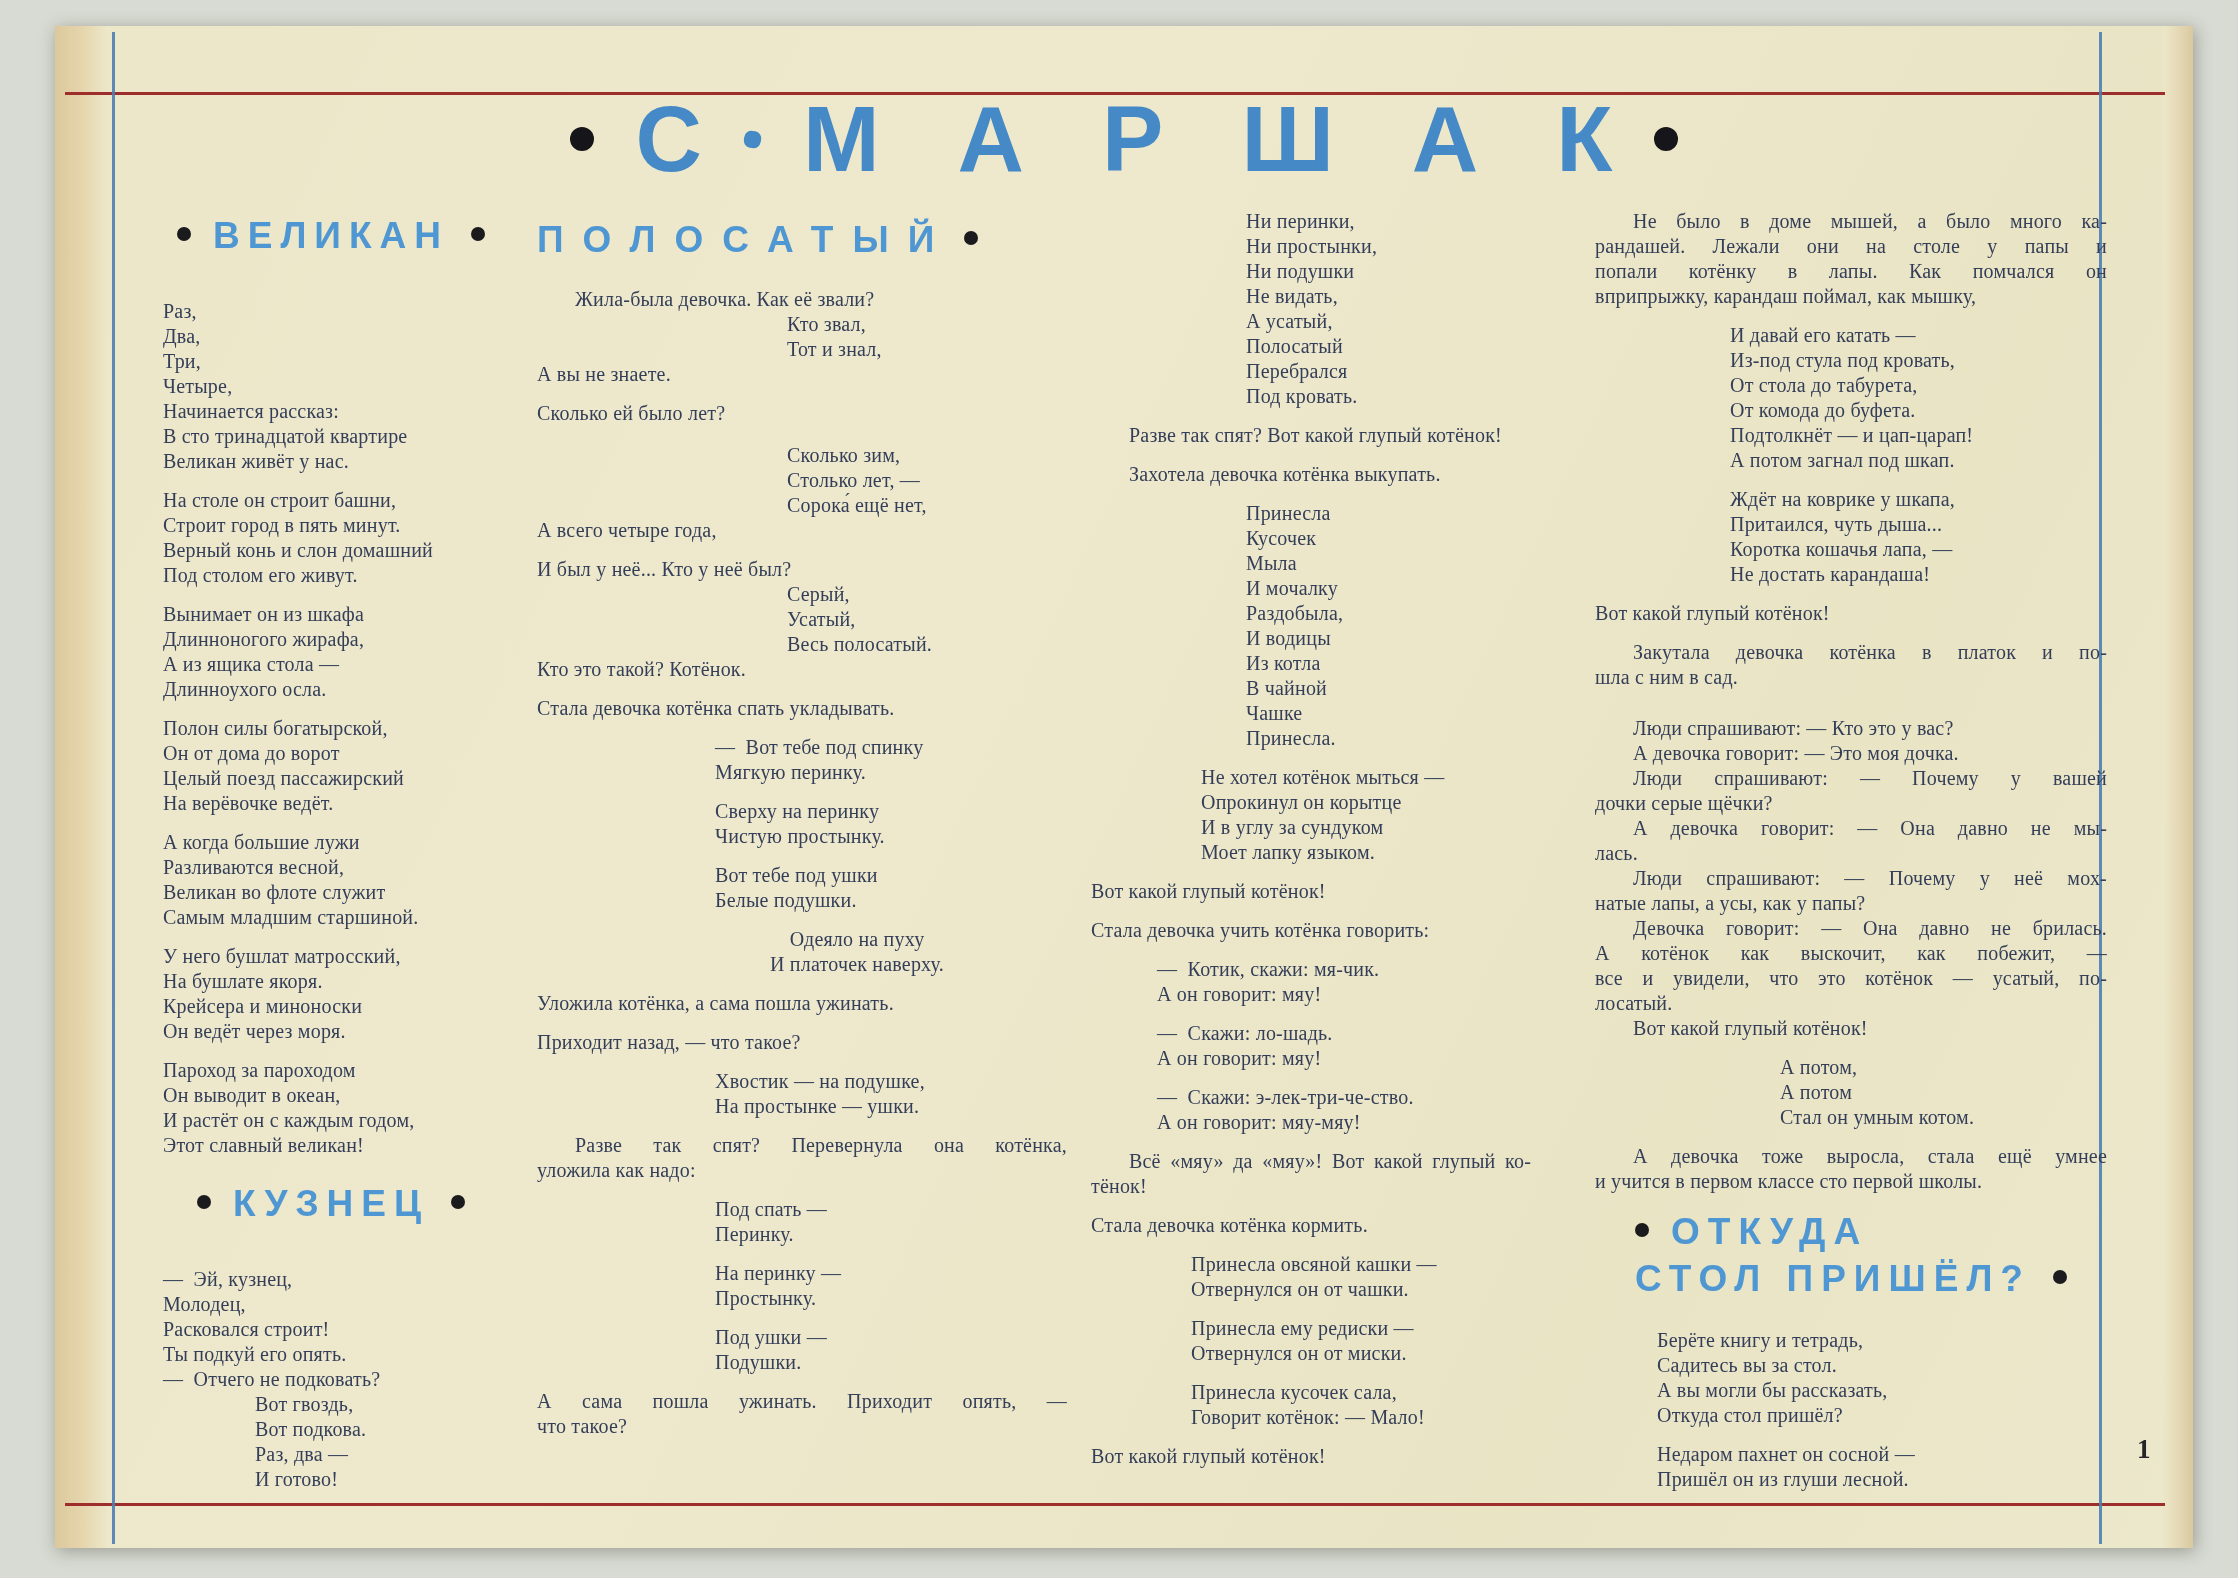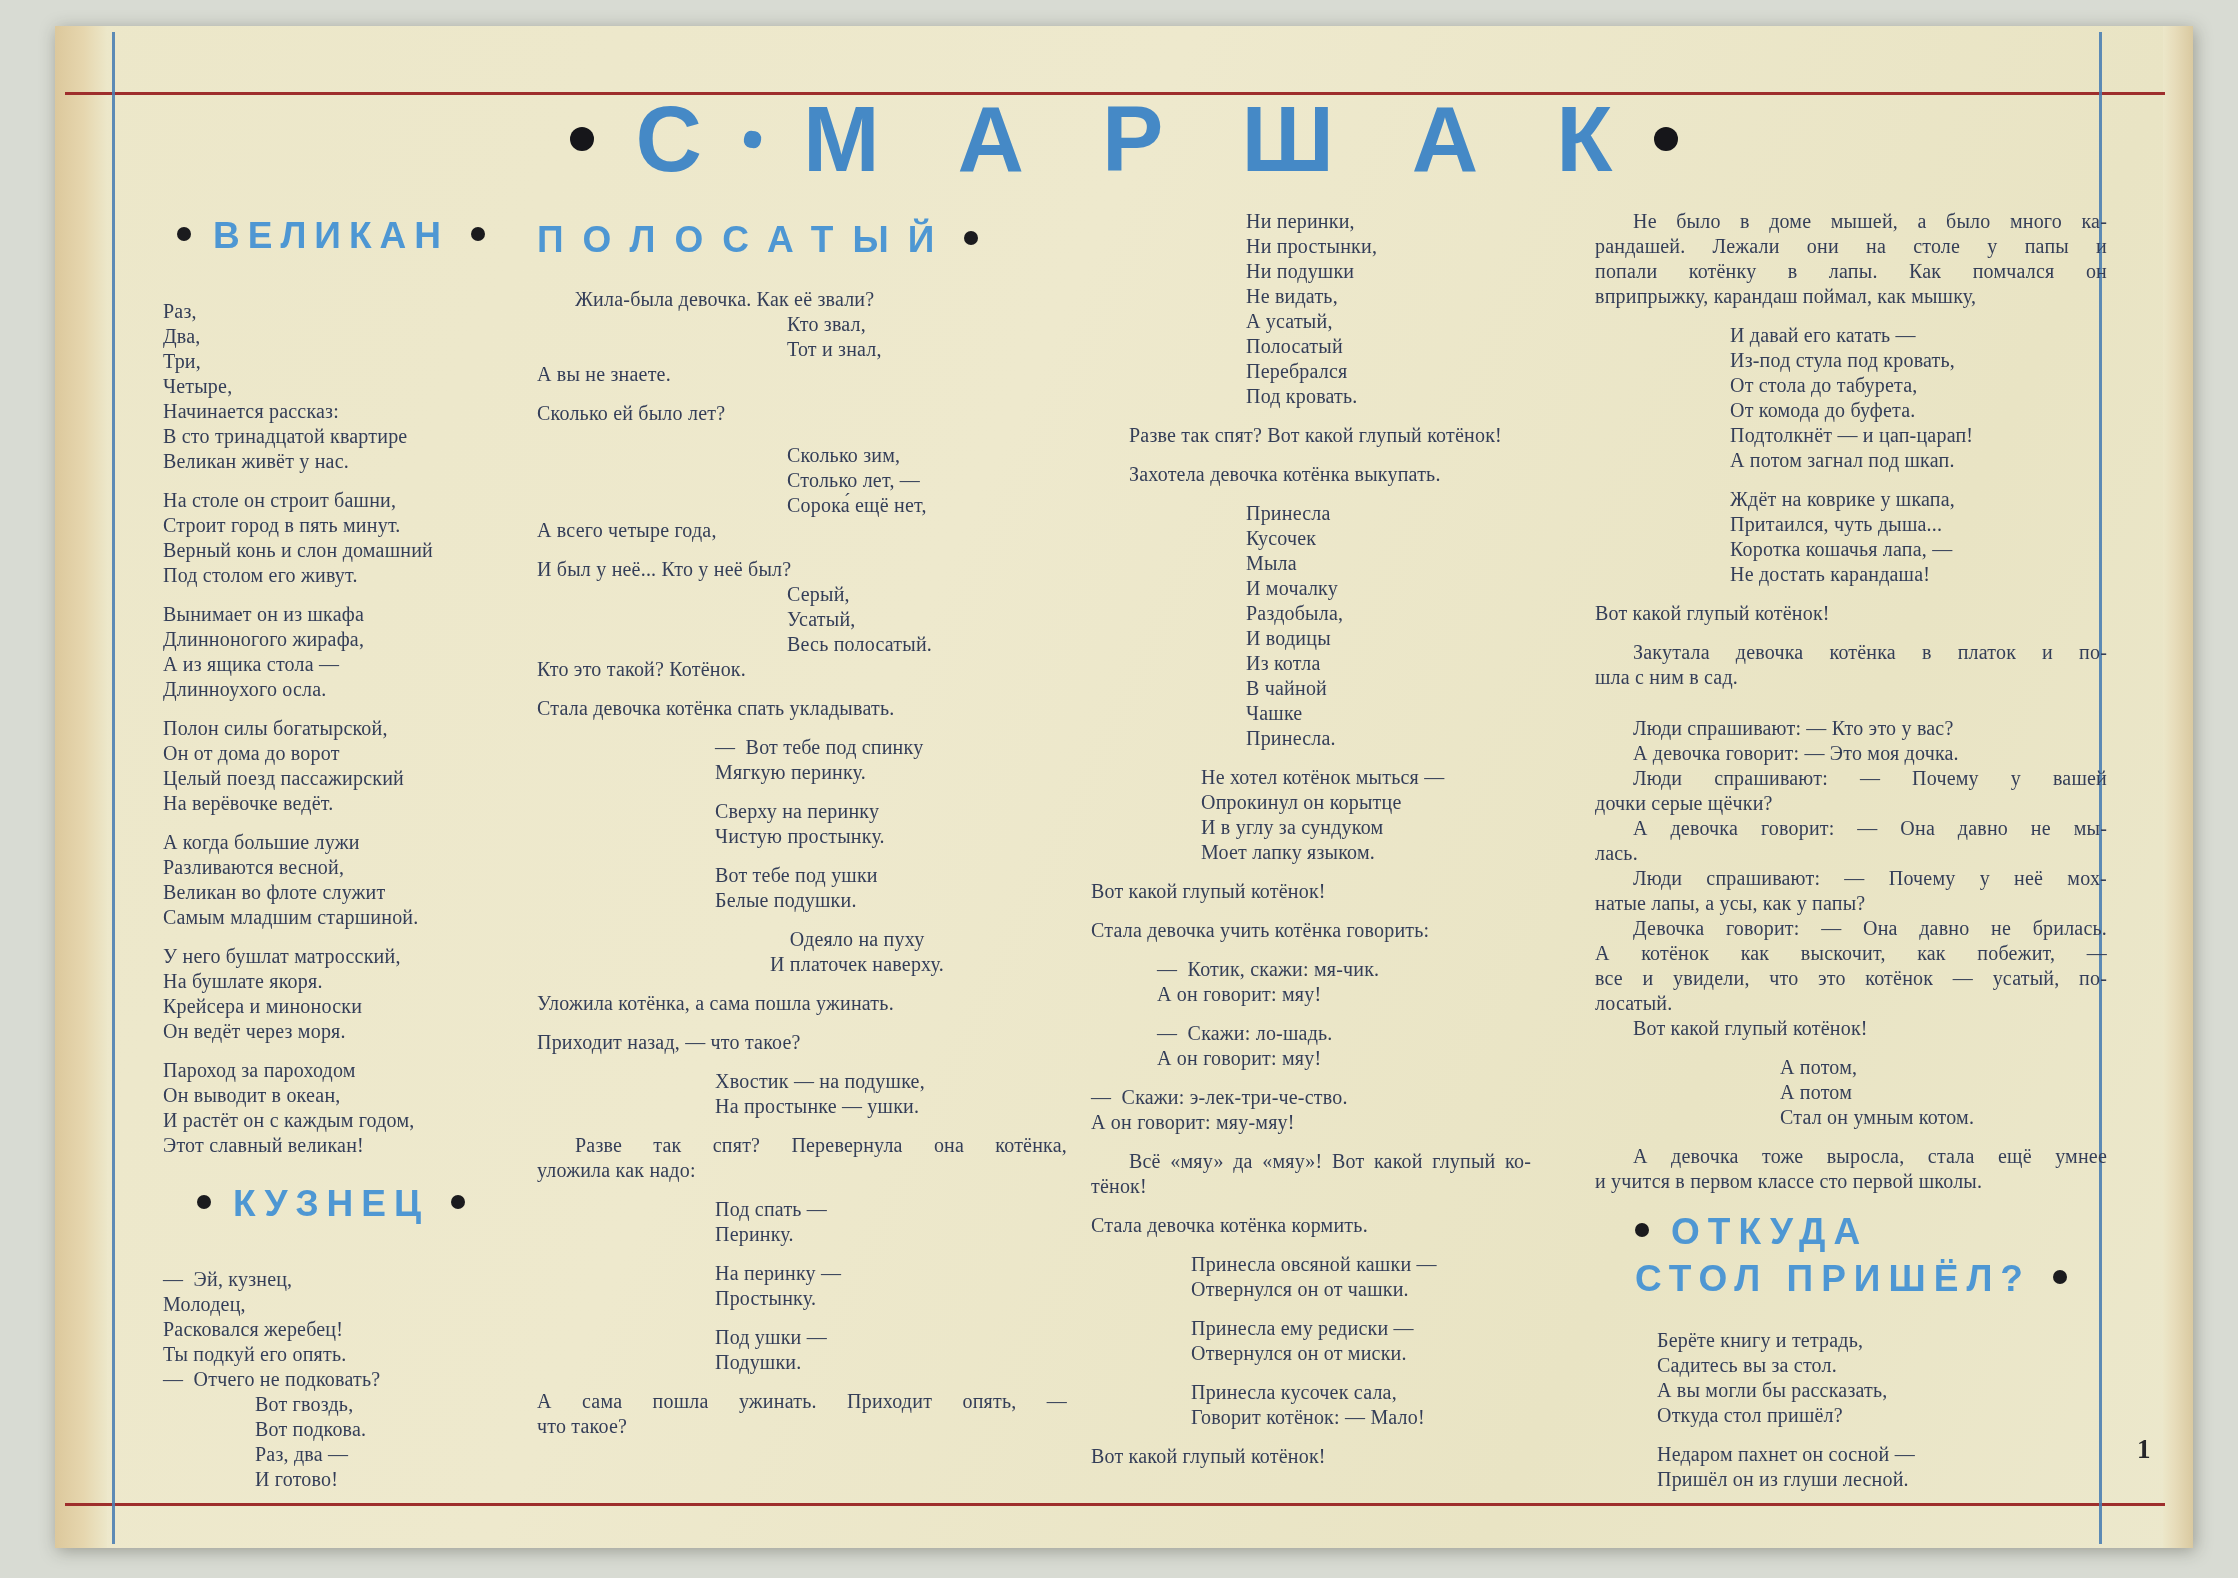--- a/index.html
+++ b/index.html
@@ -156,21 +156,21 @@
           <div class="line">Он выводит в океан,</div>
           <div class="line">И растёт он с каждым годом,</div>
           <div class="line">Этот славный великан!</div>
         </div>
         <div class="heading center" style="margin-top: 22px; margin-bottom: 40px;">
           <div><span class="hdot l"></span><span class="h-text">КУЗНЕЦ</span><span class="hdot r"></span></div>
         </div>
         <div class="stanza" style="margin-bottom: 0px;">
           <div class="line">—  Эй, кузнец,</div>
           <div class="line">Молодец,</div>
-          <div class="line">Расковался жеребец!</div>
+          <div class="line">Расковался строит!</div>
           <div class="line">Ты подкуй его опять.</div>
           <div class="line">—  Отчего не подковать?</div>
         </div>
         <div class="stanza" style="margin-left: 92px;">
           <div class="line">Вот гвоздь,</div>
           <div class="line">Вот подкова.</div>
           <div class="line">Раз, два —</div>
           <div class="line">И готово!</div>
         </div>
       </div>
@@ -302,21 +302,21 @@
           <div class="line">Стала девочка учить котёнка говорить:</div>
         </div>
         <div class="stanza" style="margin-left: 66px;">
           <div class="line">—  Котик, скажи: мя-чик.</div>
           <div class="line">А он говорит: мяу!</div>
         </div>
         <div class="stanza" style="margin-left: 66px;">
           <div class="line">—  Скажи: ло-шадь.</div>
           <div class="line">А он говорит: мяу!</div>
         </div>
-        <div class="stanza" style="">
+        <div class="stanza" style="margin-left: 66px;">
           <div class="line">—  Скажи: э-лек-три-че-ство.</div>
           <div class="line">А он говорит: мяу-мяу!</div>
         </div>
         <div class="para">
           <div class="line find jline">Всё «мяу» да «мяу»! Вот какой глупый ко-</div>
           <div class="line">тёнок!</div>
         </div>
         <div class="para">
           <div class="line">Стала девочка котёнка кормить.</div>
         </div>

